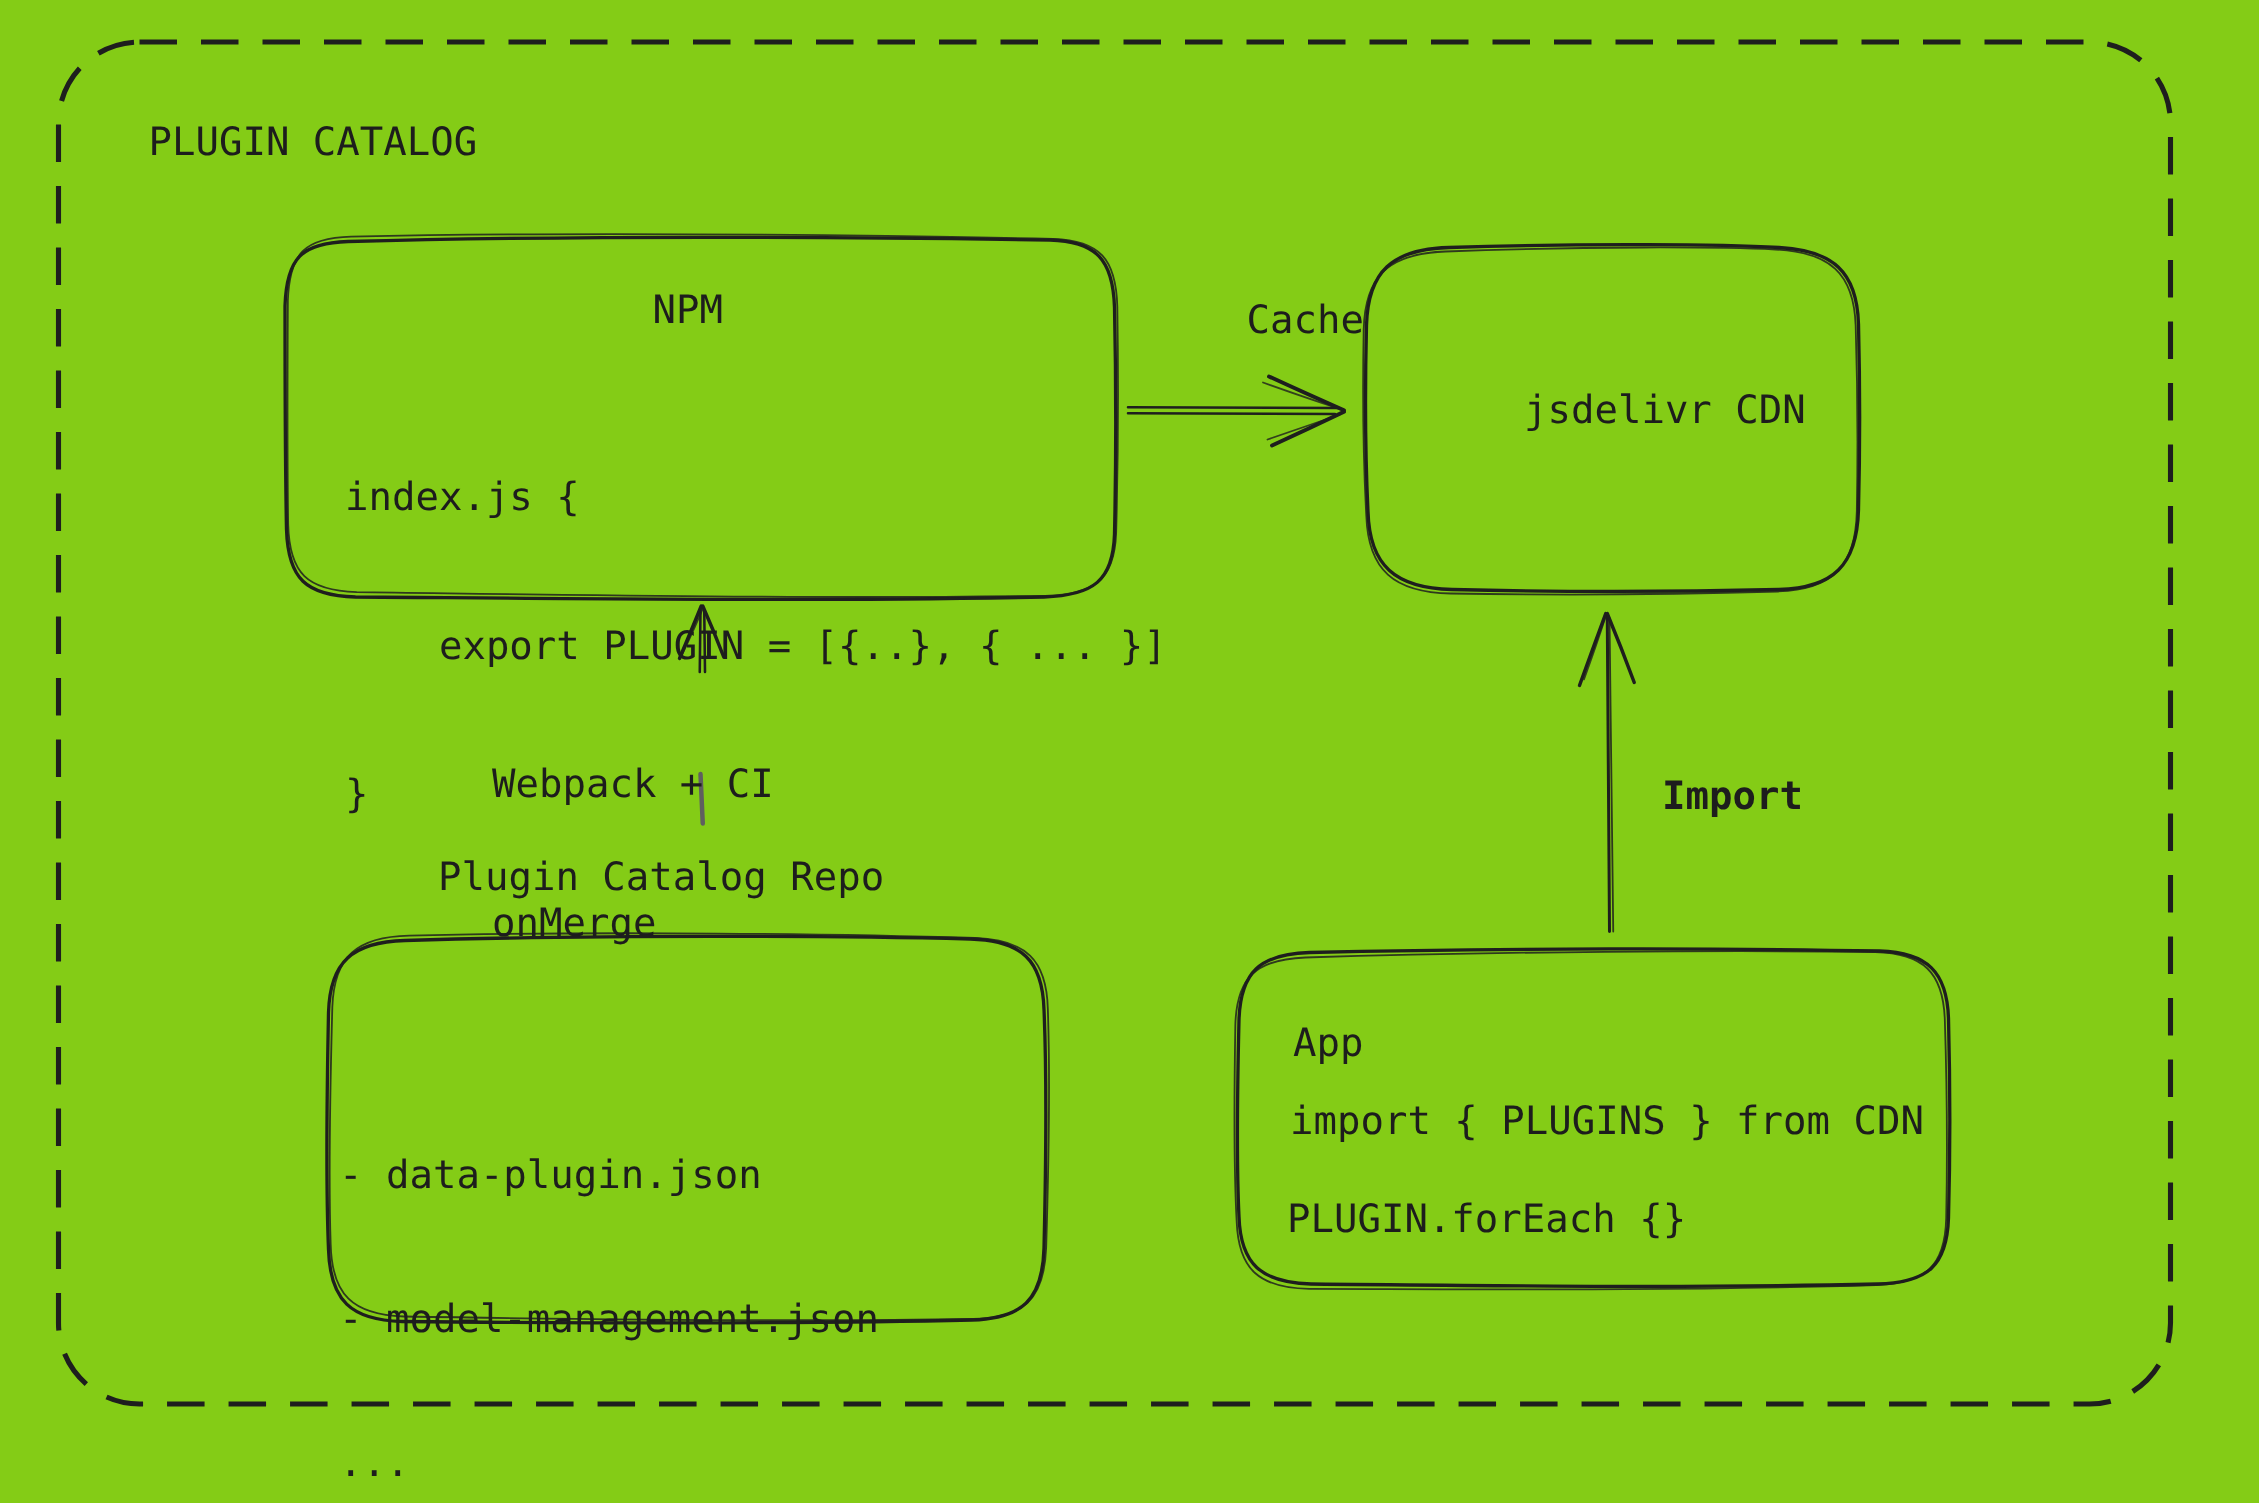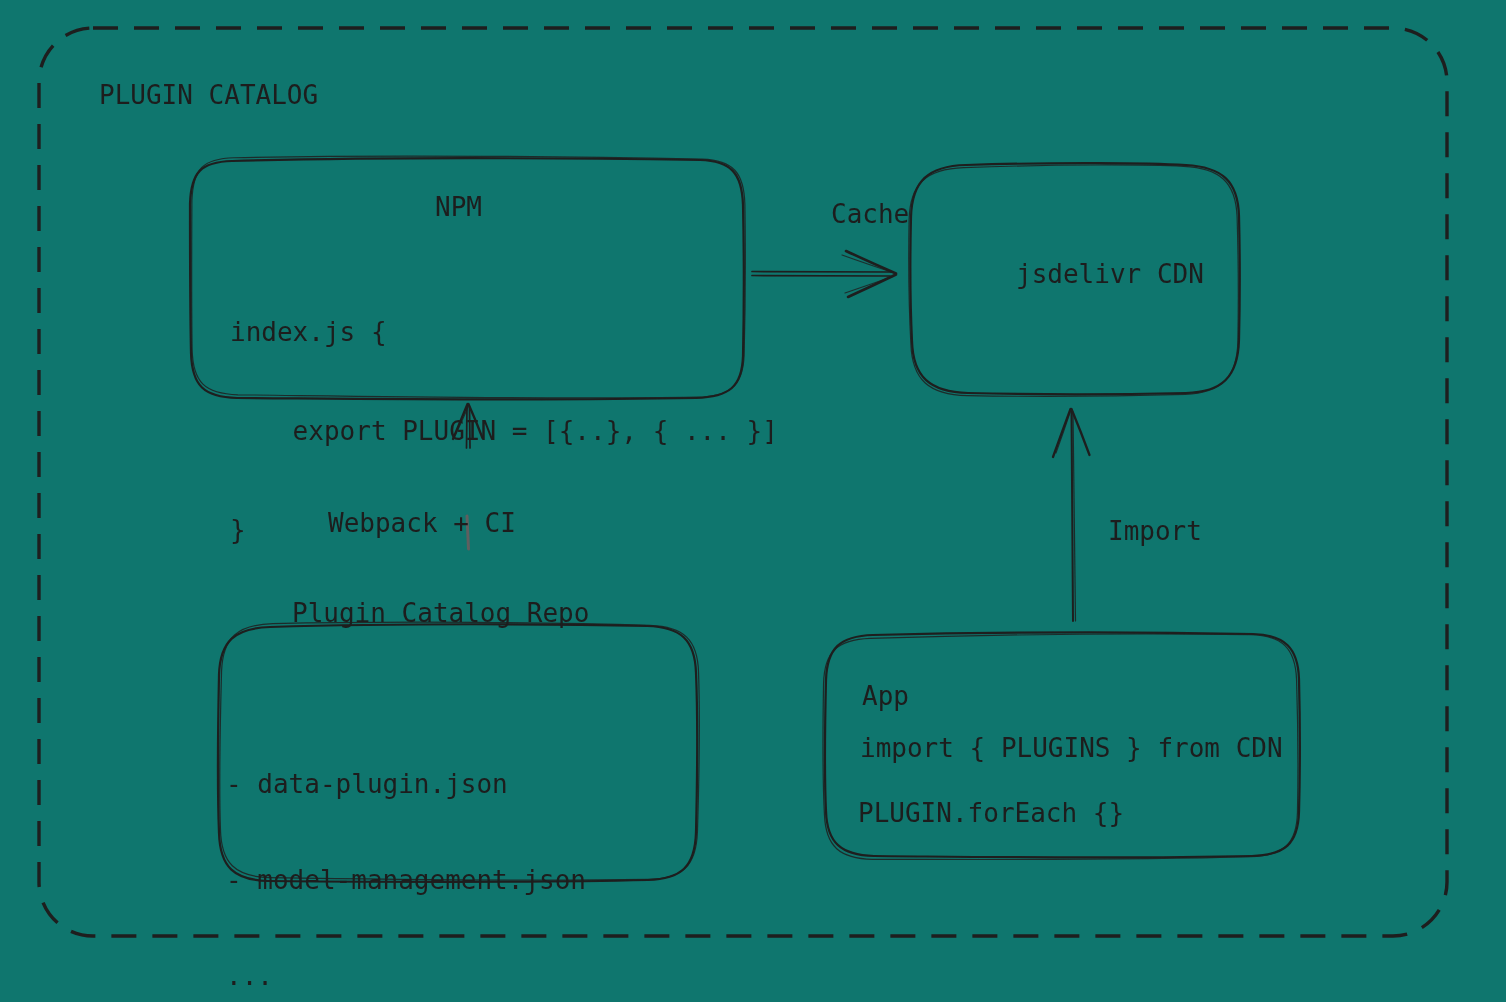--- a/index.html
+++ b/index.html
@@ -1,20 +1,20 @@
 <!DOCTYPE html>
 <html><head>
 <meta charset="utf-8">
 <style>
   html, body { margin: 0; padding: 0; background: #ffffff; }
   .canvas {
     position: relative;
     width: 1506px;
     height: 1002px;
-    background: #0f766e;
+    background: #84cc16;
     font-family: "DejaVu Sans Mono", "Liberation Mono", monospace;
     color: #1d1d1d;
     overflow: hidden;
   }
   .shapes { position: absolute; left: 0; top: 0; width: 1506px; height: 1002px; }
   .label {
     position: absolute;
     font-size: 26px;
     line-height: 33px;
     white-space: pre;
@@ -90,28 +90,29 @@
     <div>    export PLUGIN = [{..}, { ... }]</div>
     <div>}</div>
   </div>
 
   <div class="label" style="left:788px; top:198px;margin-left:43px;">Cache</div>
 
   <div class="label" style="left:987px; top:258px;margin-left:29px;">jsdelivr CDN</div>
 
   <div class="label lh31 centered" style="left:328px; top:446px; width:280px;">
     <div>Webpack + CI</div>
+    <div>onMerge</div>
   </div>
 
-  <div class="label" style="left:292px; top:569px;margin-top:28px;">Plugin Catalog Repo</div>
+  <div class="label" style="left:292px; top:569px;">Plugin Catalog Repo</div>
   <div class="label code-block lh32" style="left:226px; top:704px;">
     <div>- data-plugin.json</div>
     <div>- model-management.json</div>
     <div>...</div>
   </div>
 
-  <div class="label" style="left:1108px; top:515px;">Import</div>
+  <div class="label" style="left:1108px; top:515px;font-weight:bold;">Import</div>
 
   <div class="label" style="left:862px; top:680px;">App</div>
   <div class="label" style="left:860px; top:732px;">import { PLUGINS } from CDN</div>
   <div class="label" style="left:858px; top:797px;">PLUGIN.forEach {}</div>
 
 </div>
 
 </body></html>

